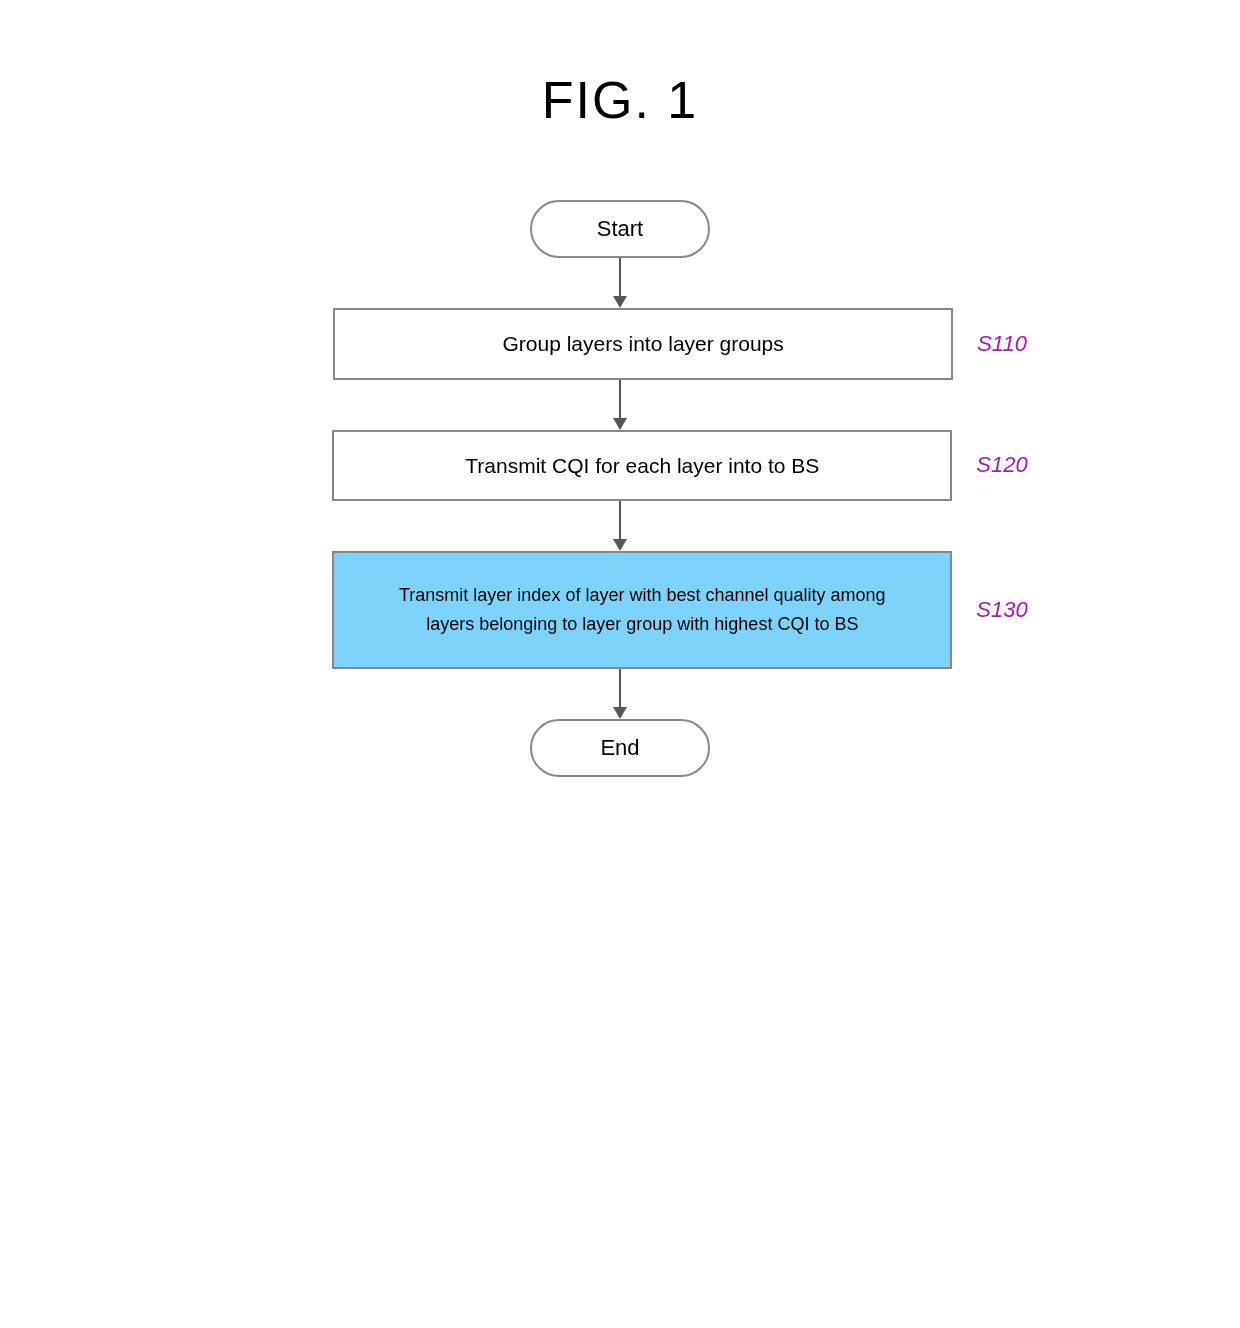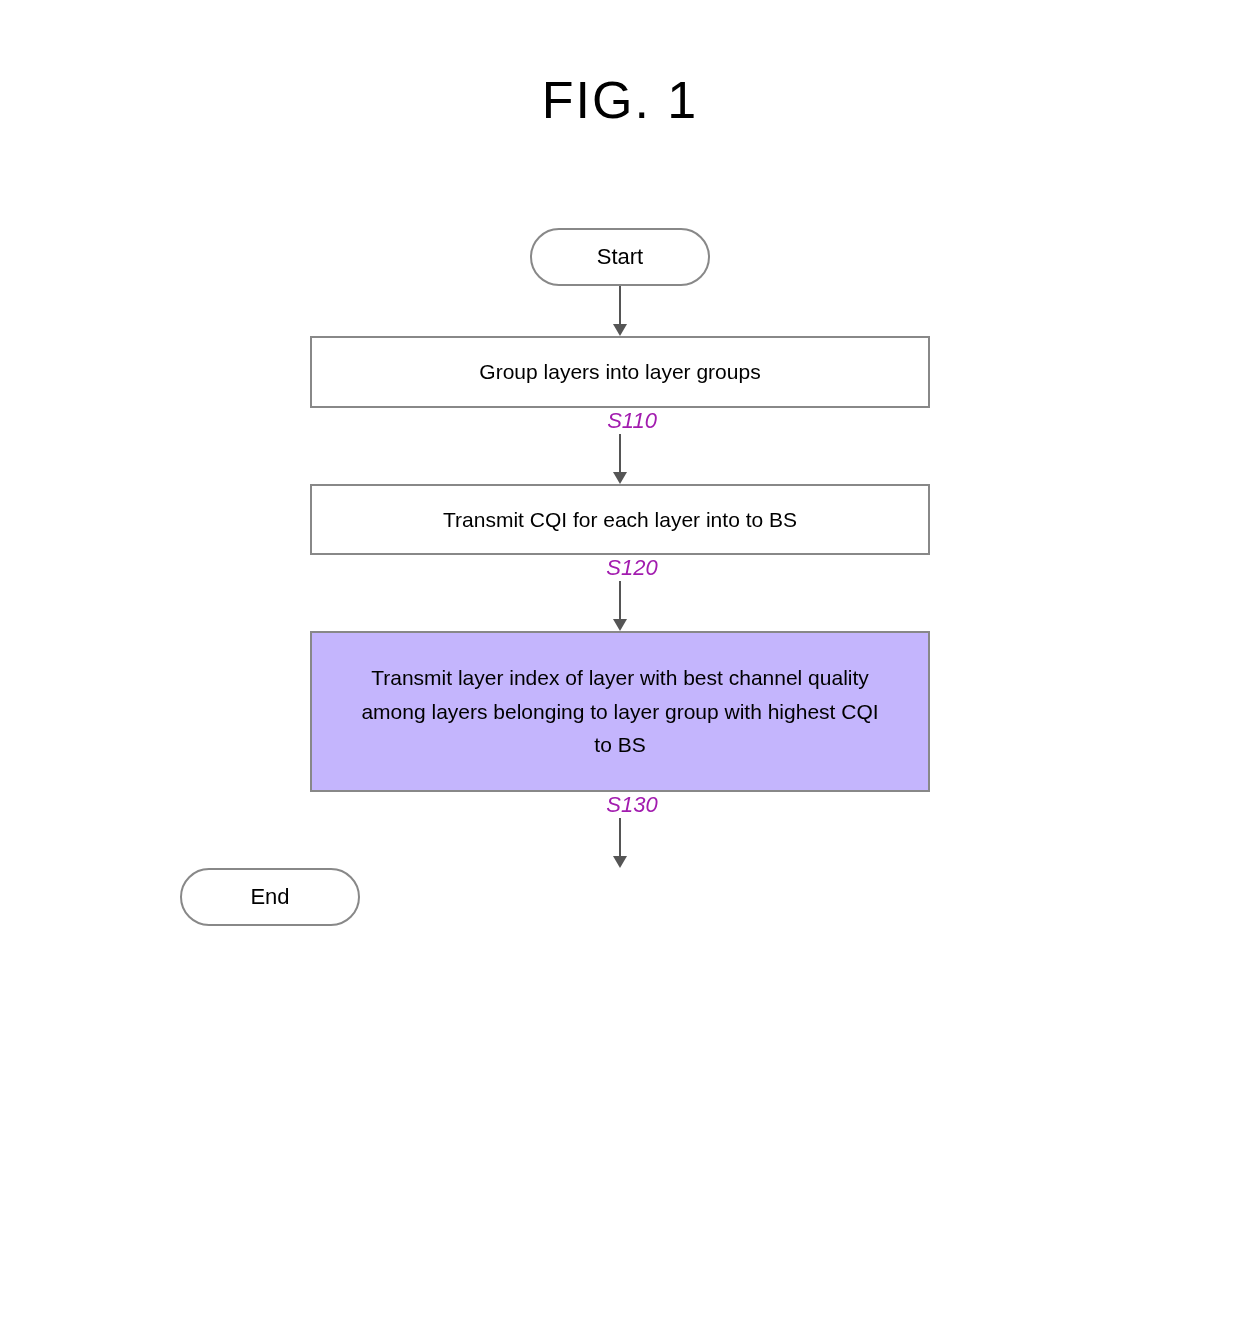--- a/index.html
+++ b/index.html
@@ -13,21 +13,21 @@
       flex-direction: column;
       align-items: center;
       justify-content: flex-start;
       padding: 40px 60px;
     }
 
     .page-title {
       font-size: 52px;
       font-weight: normal;
       letter-spacing: 2px;
-      margin-bottom: 88px;
+      margin-bottom: 60px;
       margin-top: 30px;
       font-family: Arial, sans-serif;
     }
 
     .flowchart-container {
       display: flex;
       flex-direction: column;
       align-items: center;
       width: 100%;
       position: relative;
@@ -42,43 +42,43 @@
       font-size: 22px;
       font-family: Arial, sans-serif;
       background: #ffffff;
       min-width: 180px;
       text-align: center;
     }
 
     
     .rect-box-wrapper {
       display: flex;
-      flex-direction: column;
+      flex-direction: row;
       align-items: center;
       width: 100%;
       justify-content: center;
     }
 
     .rect-box {
       border: 2px solid #888;
       padding: 18px 40px;
       font-size: 21px;
       font-family: Arial, sans-serif;
       background: #ffffff;
       text-align: center;
       width: 620px;
       line-height: 1.5;
     }
 
     .rect-box-tall {
       border: 2px solid #888;
       padding: 28px 40px;
-      font-size: 21px;
+      font-size: 18px;
       font-family: Arial, sans-serif;
-      background: #c4b5fd;
+      background: #7dd3fc;
       text-align: center;
       width: 620px;
       line-height: 1.6;
     }
 
     .step-label {
       font-size: 22px;
       font-family: Arial, sans-serif;
       margin-left: 24px;
       white-space: nowrap;
@@ -168,19 +168,19 @@
 
   <div style="display:flex; flex-direction:row; align-items:flex-start; justify-content:center; width:100%;">
     <div style="width:120px;"></div>
     <div class="arrow-down">
       <div class="line"></div>
       <div class="arrowhead"></div>
     </div>
     <div style="width:120px;"></div>
   </div>
 
-  <div style="display:flex; flex-direction:row; align-items:center; width:100%;">
+  <div style="display:flex; flex-direction:row; align-items:center; justify-content:center; width:100%;">
     <div style="width:120px;"></div>
     <div class="pill-shape">End</div>
     <div style="width:120px;"></div>
   </div>
 
 </div>
 
 </body></html>

